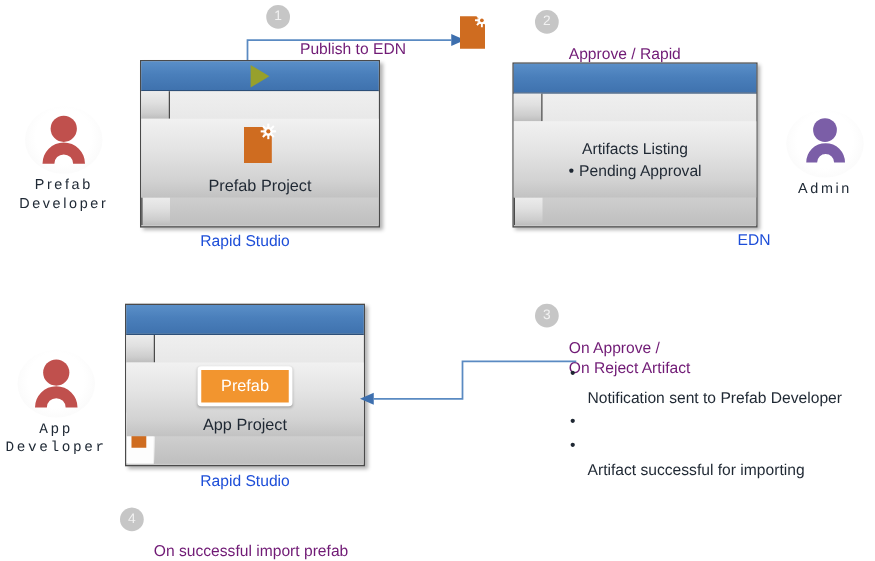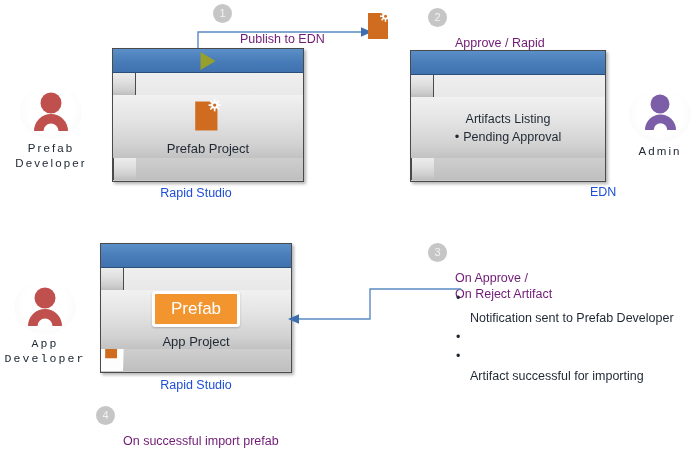--- a/index.html
+++ b/index.html
@@ -126,21 +126,21 @@
     padding-right: 4px;
   }
 
   
   .prefab-chip {
     box-sizing: border-box;
     background: #f2952f;
     border: 3px solid #ffffff;
     border-radius: 3px;
     color: #ffffff;
-    font-size: 17px;
+    font-size: 13px;
     padding: 6px 16px 7px 16px;
     box-shadow: 0 1px 2px rgba(0,0,0,0.22);
     line-height: 1;
   }
 
   
   .dock-tile {
     position: absolute;
     left: 0;
     bottom: 0;

